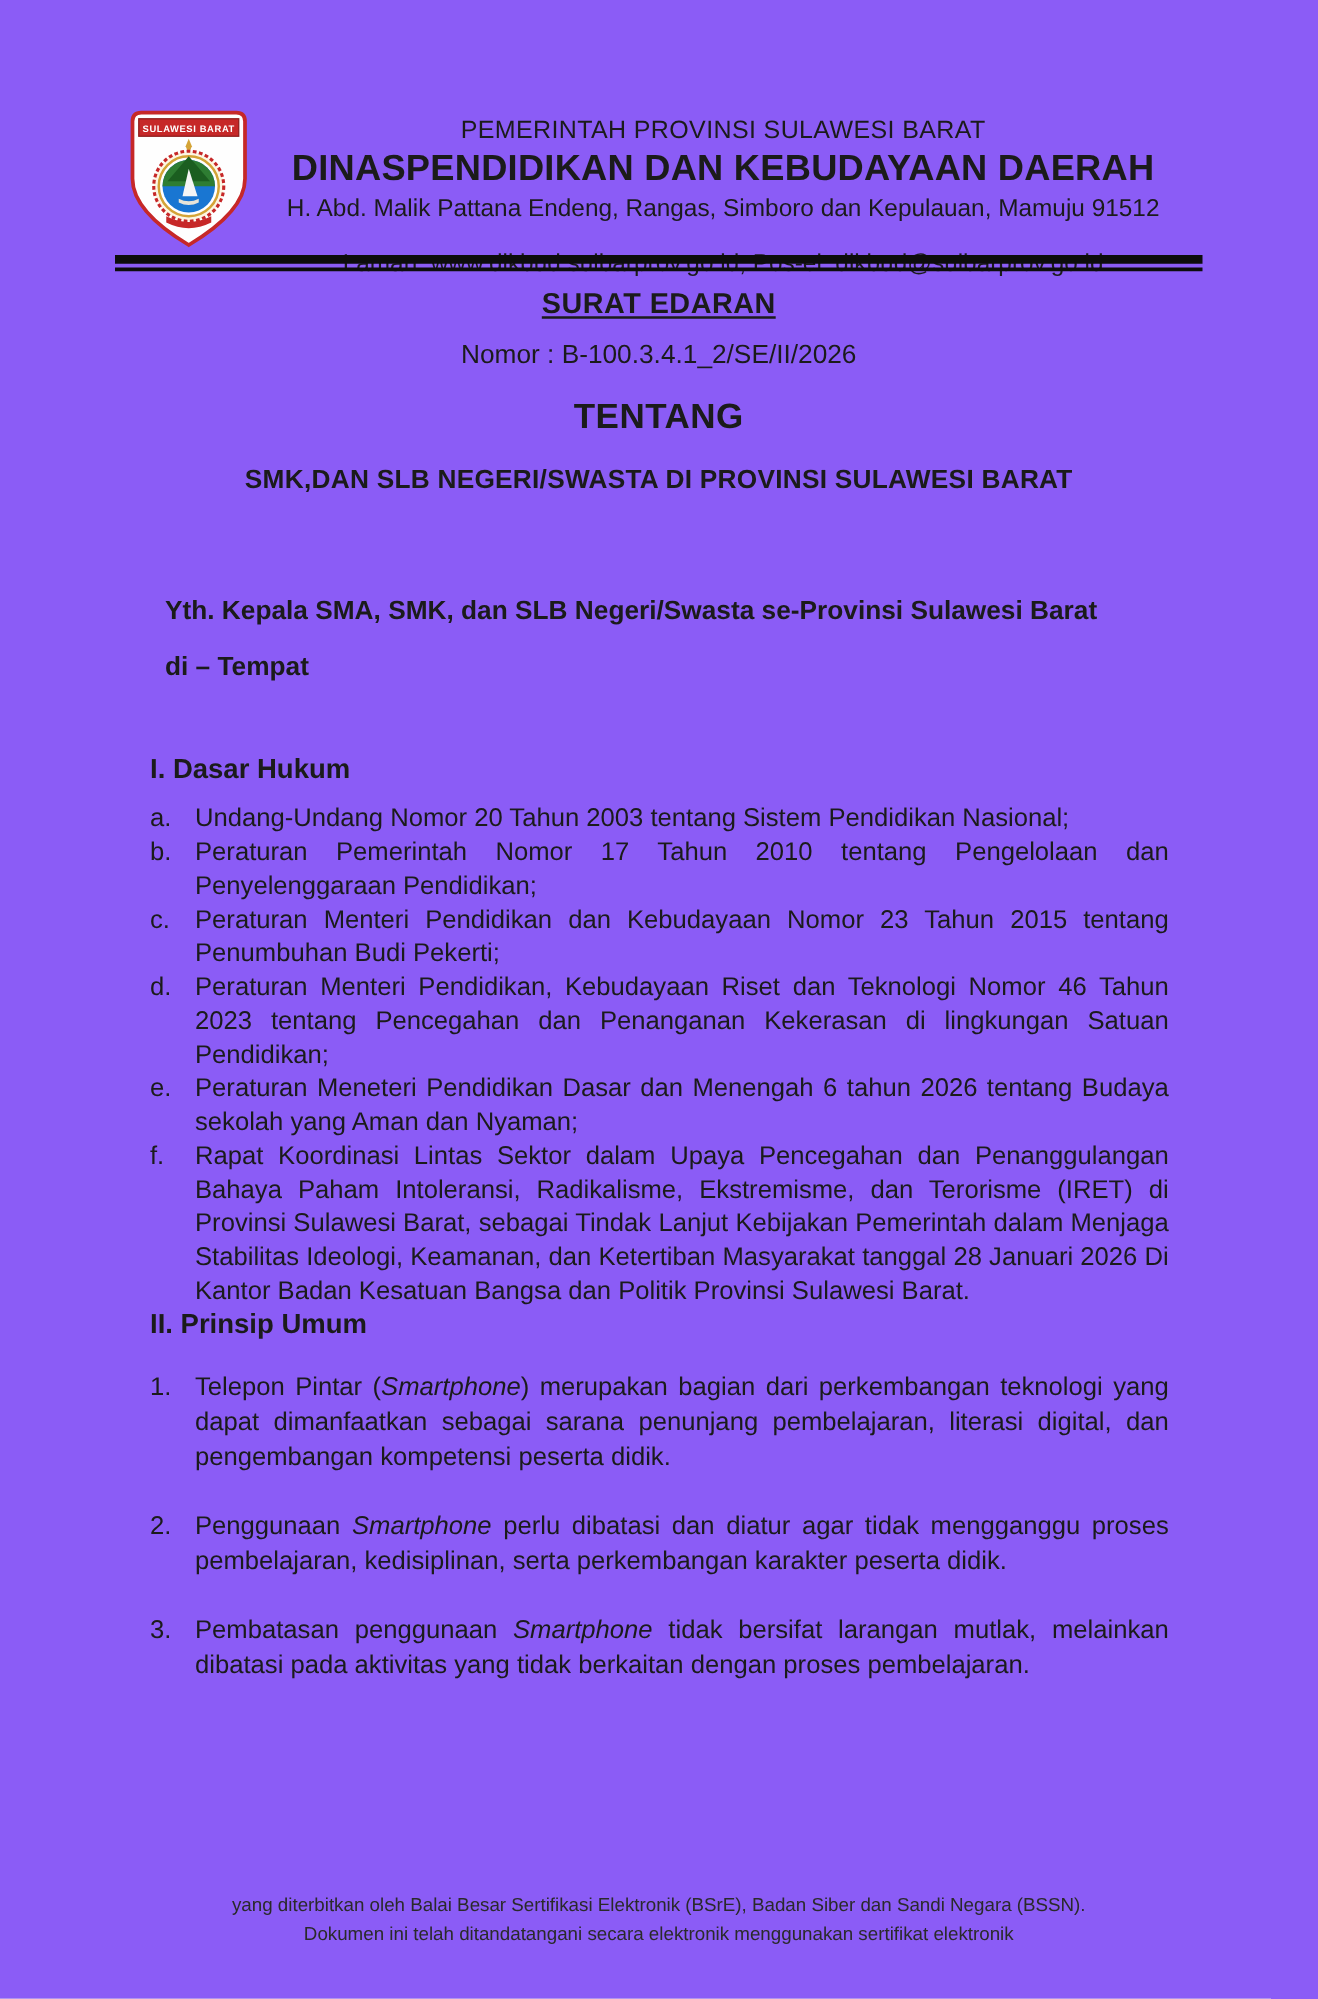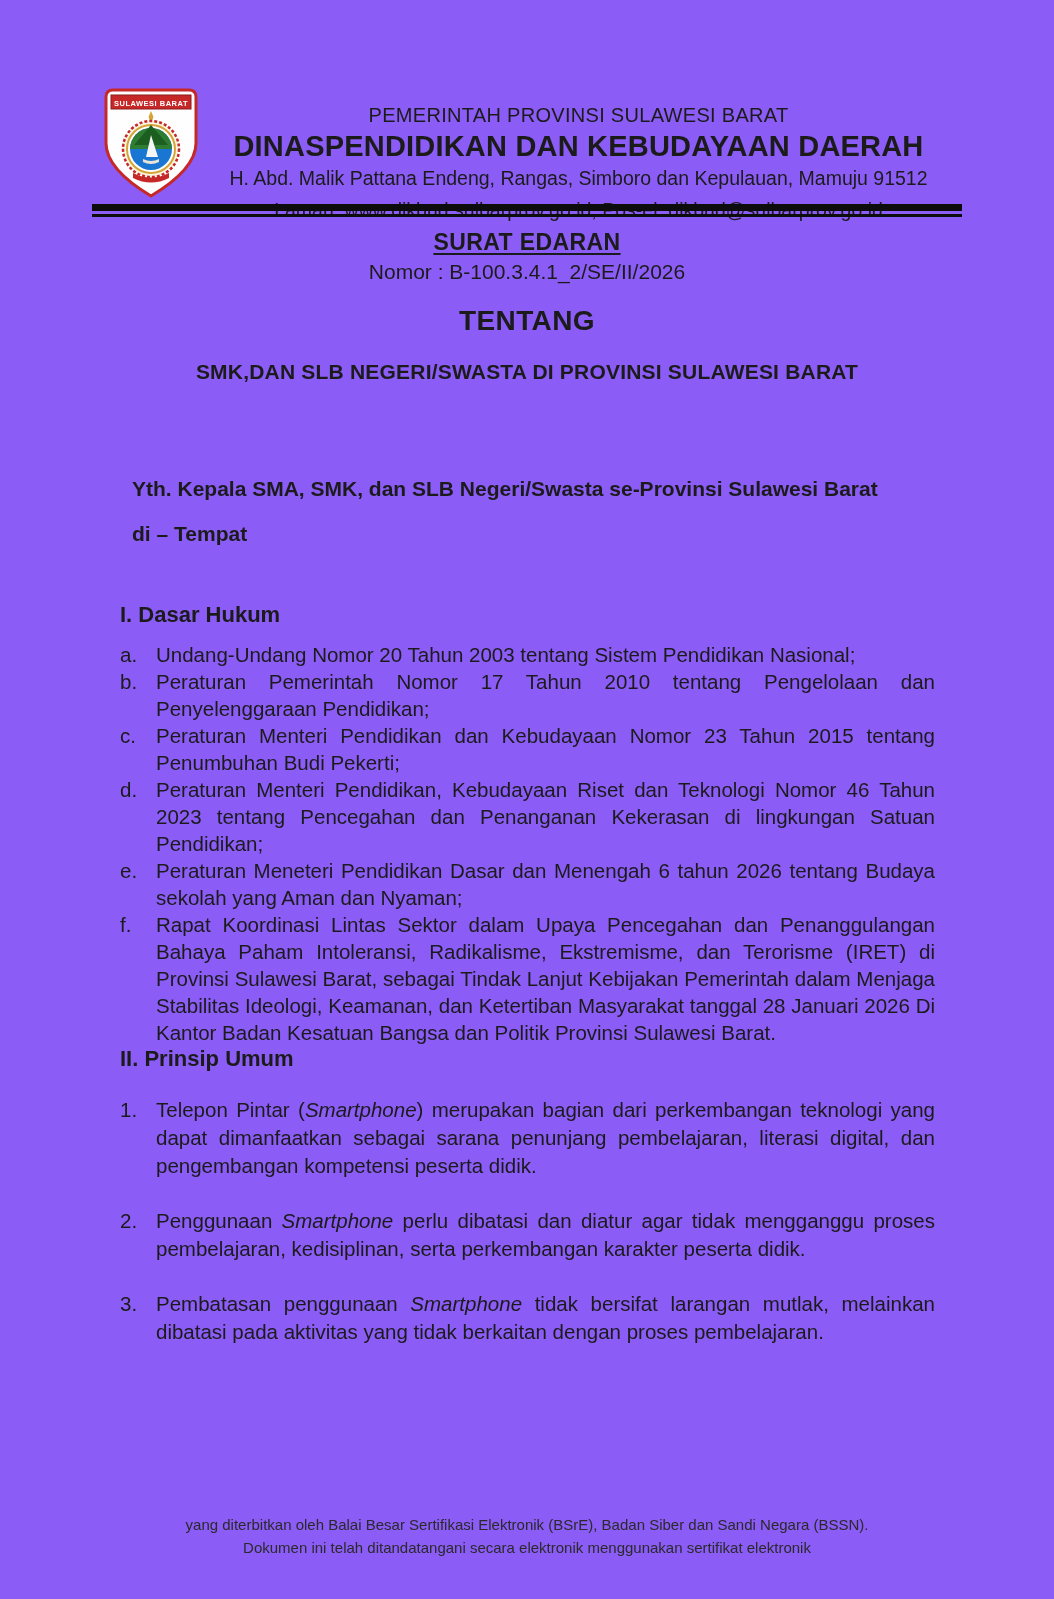--- a/index.html
+++ b/index.html
@@ -23,24 +23,24 @@
   .logo {
     position: absolute;
     left: 0; top: 2px;
     width: 96px; height: 112px;
   }
   .lh-text {
     position: absolute;
     left: 100px; right: 0; top: 0;
     text-align: center;
   }
-  .lh-line1 { font-size: 20px; letter-spacing: 0.3px; margin-top: 19px; }
+  .lh-line1 { font-size: 20px; letter-spacing: 0.3px; margin-top: 8px; }
   .lh-line2 { font-size: 29px; font-weight: bold; letter-spacing: 0.2px; margin-top: 3px; }
   .lh-line3 { font-size: 19.5px; margin-top: 4px; }
-  .lh-line4 { font-size: 19.5px; margin-top: 9px; }
+  .lh-line4 { font-size: 19.5px; margin-top: 21px; }
 
   .rule {
     position: absolute;
     top: 204px; left: 92px; right: 92px;
     height: 3px;
     border-top: 7px solid #0d0d0d;
     border-bottom: 3px solid #0d0d0d;
   }
 
   
@@ -49,21 +49,21 @@
     top: 229px; left: 0; right: 0;
     text-align: center;
   }
   .se-heading {
     font-size: 23px; font-weight: bold;
     text-decoration: underline;
     text-underline-offset: 3px;
     text-decoration-thickness: 2px;
     letter-spacing: 0.4px;
   }
-  .se-number { font-size: 21px; margin-top: 4px; }
+  .se-number { font-size: 21px; margin-top: 16px; }
   .se-about { font-size: 28px; font-weight: bold; margin-top: 21px; letter-spacing: 0.4px; }
   .se-subject { font-size: 21px; font-weight: bold; line-height: 30px; margin-top: 20px; letter-spacing: 0.2px; }
 
   
   .addressee {
     position: absolute;
     top: 477px; left: 132px; right: 119px;
     font-size: 21px; font-weight: bold;
   }
   .addressee-line2 { margin-top: 21px; }

